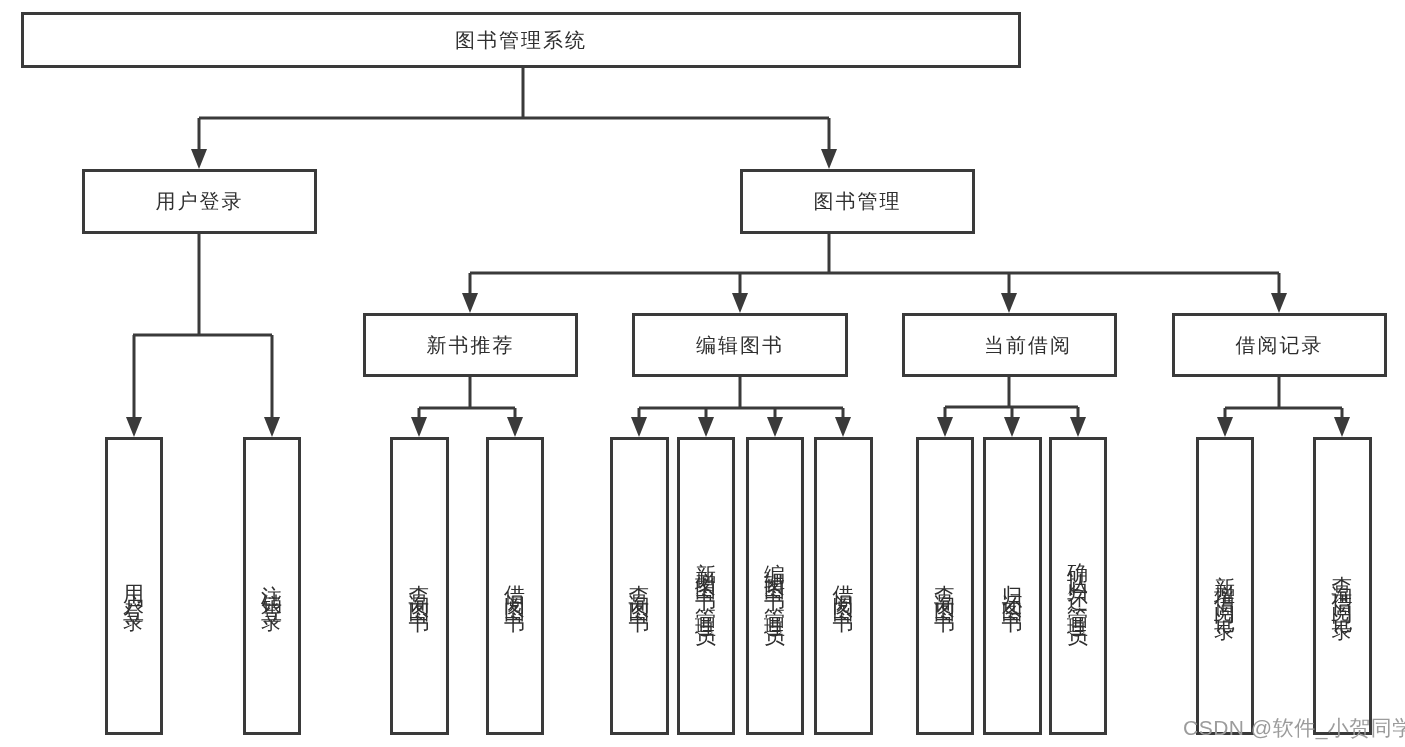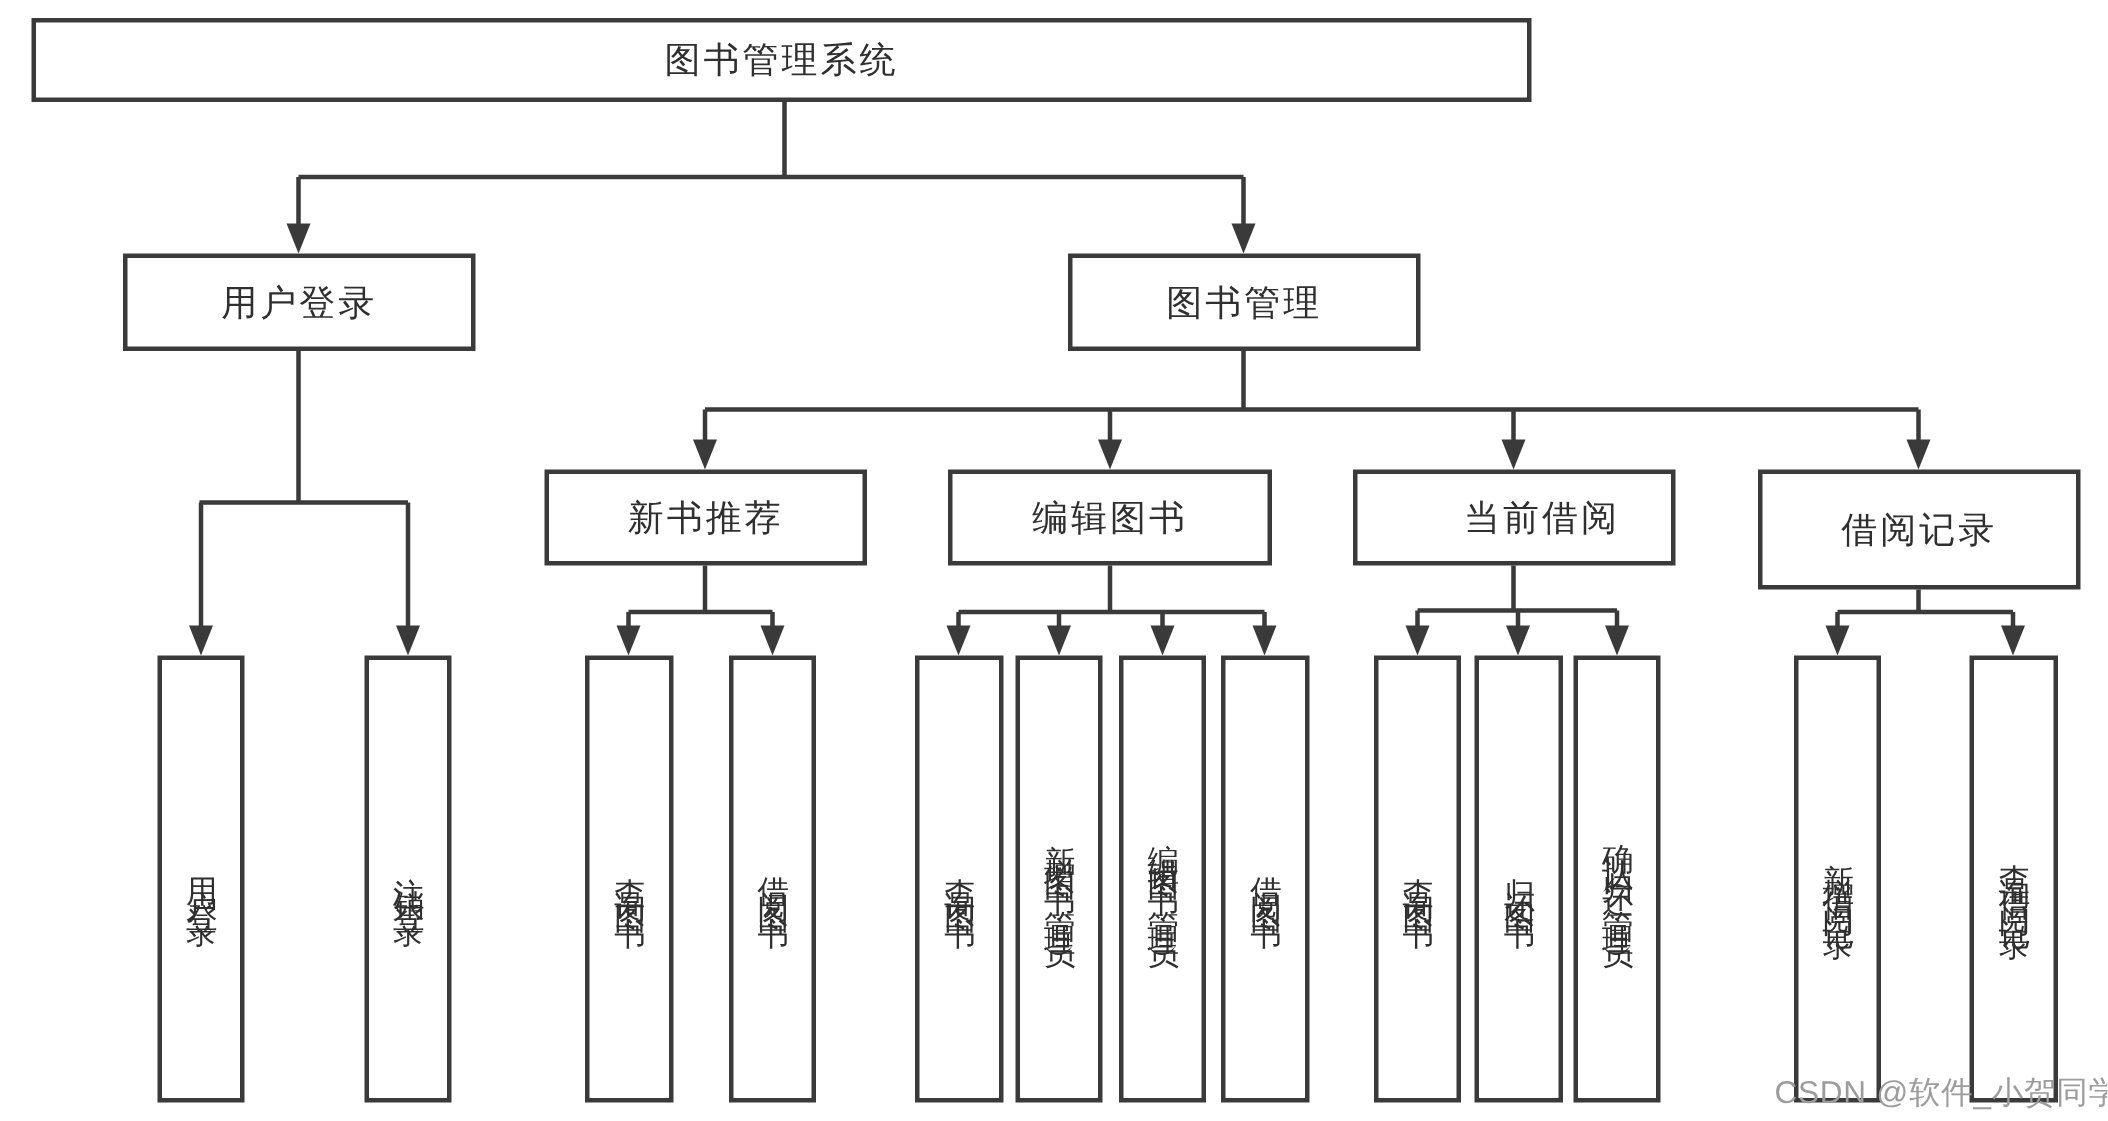--- a/index.html
+++ b/index.html
@@ -16,21 +16,21 @@
     position: absolute;
     box-sizing: border-box;
     border: 3px solid #3a3a3a;
     background: #ffffff;
     display: flex;
     align-items: center;
     justify-content: center;
     z-index: 2;
   }
   .h-label {
-    font-size: 24px;
+    font-size: 20px;
     letter-spacing: 2px;
     white-space: nowrap;
   }
   .v-label {
     writing-mode: vertical-rl;
     text-orientation: mixed;
     font-size: 21px;
     line-height: 1;
     letter-spacing: 9px;
     white-space: nowrap;
@@ -111,34 +111,34 @@
     </g>
   </svg>
 
   <div class="box" style="left:21px; top:12px; width:1000px; height:56px;">
     <span class="h-label">图书管理系统</span>
   </div>
 
   <div class="box" style="left:82px; top:169px; width:235px; height:65px;">
     <span class="h-label">用户登录</span>
   </div>
-  <div class="box" style="left:712px; top:169px; width:235px; height:65px;">
+  <div class="box" style="left:740px; top:169px; width:235px; height:65px;">
     <span class="h-label">图书管理</span>
   </div>
 
   <div class="box" style="left:363px; top:313px; width:215px; height:64px;">
     <span class="h-label">新书推荐</span>
   </div>
   <div class="box" style="left:632px; top:313px; width:216px; height:64px;">
     <span class="h-label">编辑图书</span>
   </div>
   <div class="box" style="left:902px; top:313px; width:215px; height:64px;padding-left:37px;">
     <span class="h-label">当前借阅</span>
   </div>
-  <div class="box" style="left:1172px; top:313px; width:215px; height:80px;">
+  <div class="box" style="left:1172px; top:313px; width:215px; height:64px;">
     <span class="h-label">借阅记录</span>
   </div>
 
   <div class="box" style="left:105px; top:437px; width:58px; height:298px;">
     <span class="v-label">用户登录</span>
   </div>
   <div class="box" style="left:243px; top:437px; width:58px; height:298px;">
     <span class="v-label">注销登录</span>
   </div>
 

